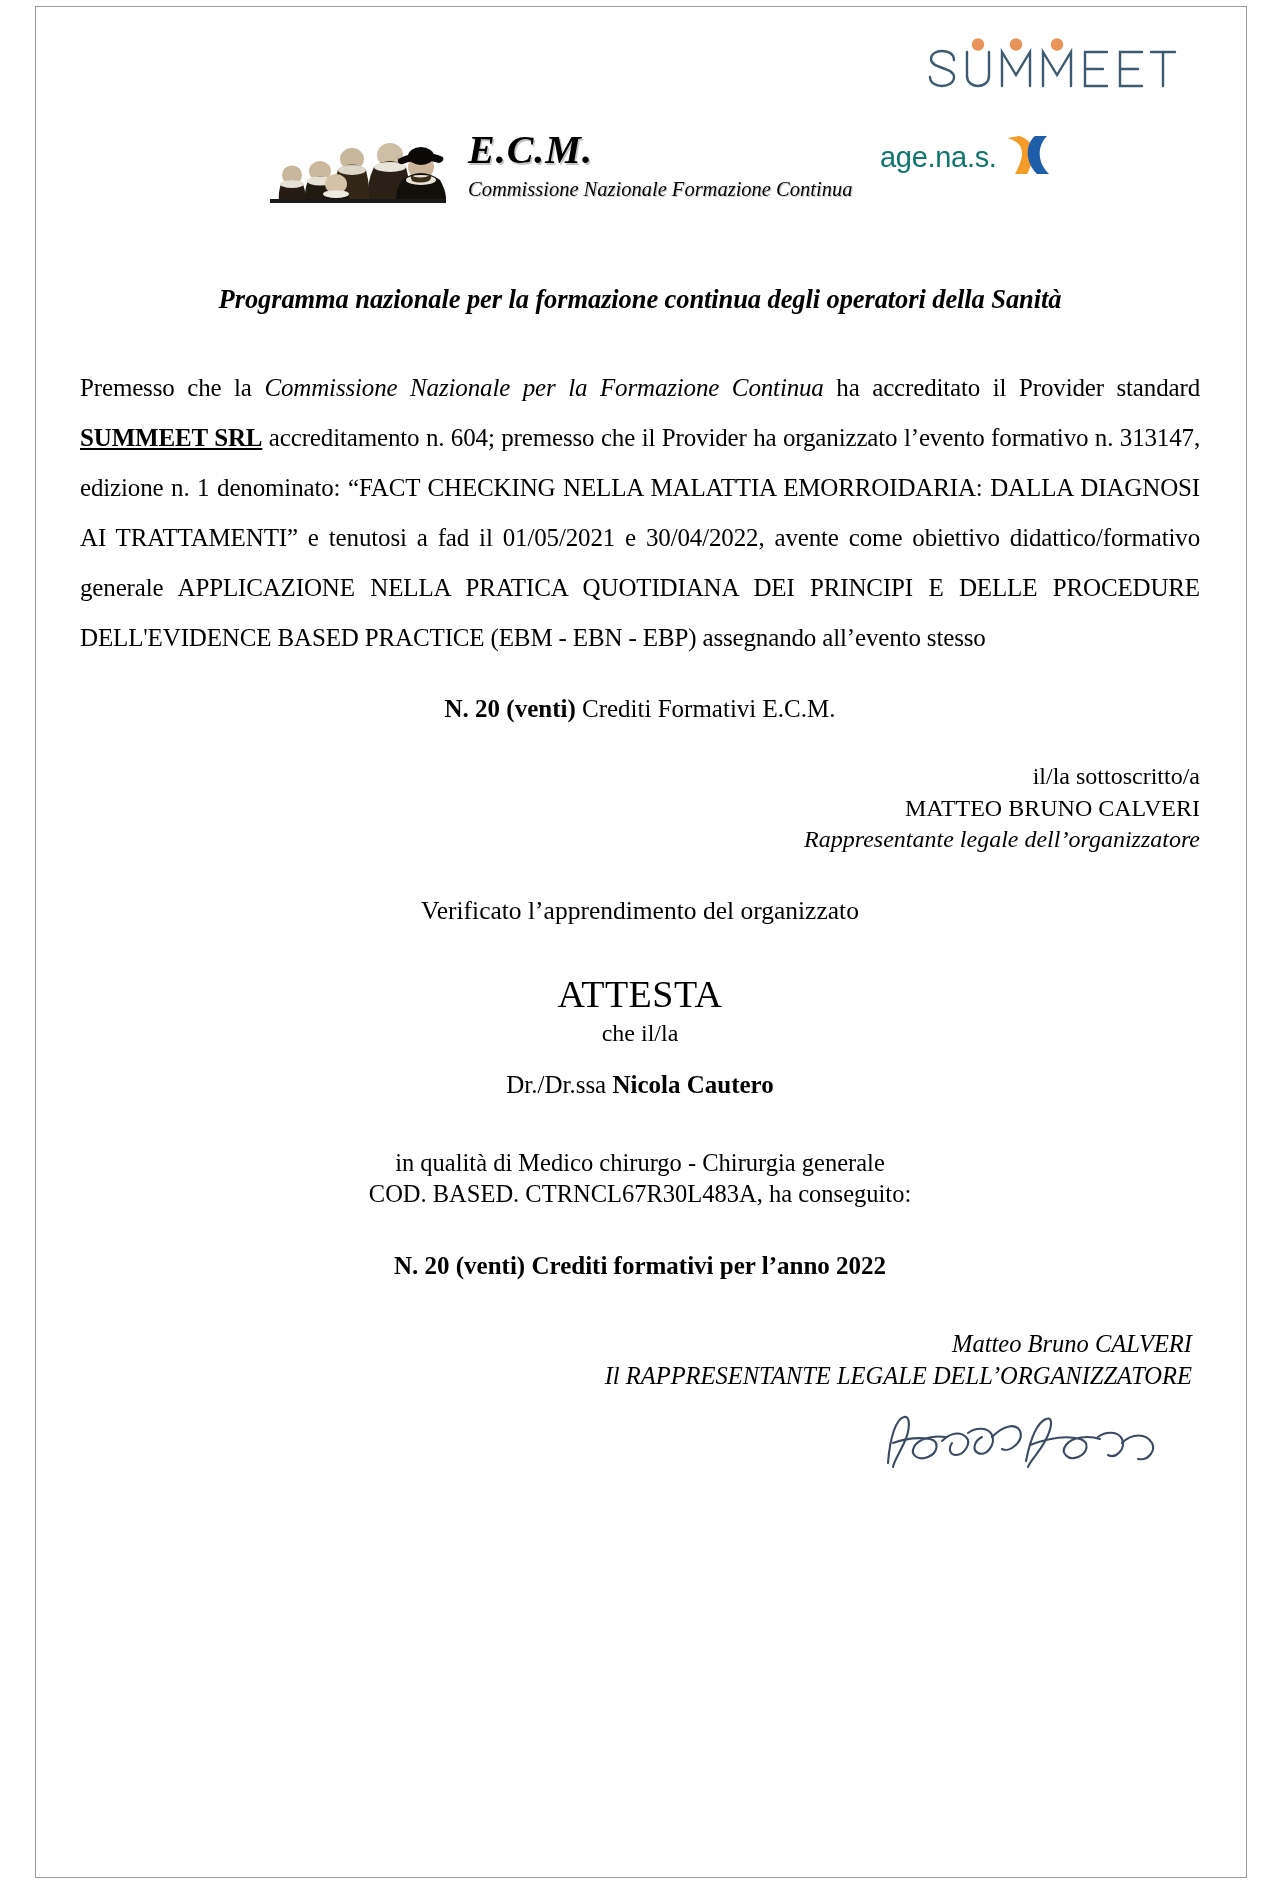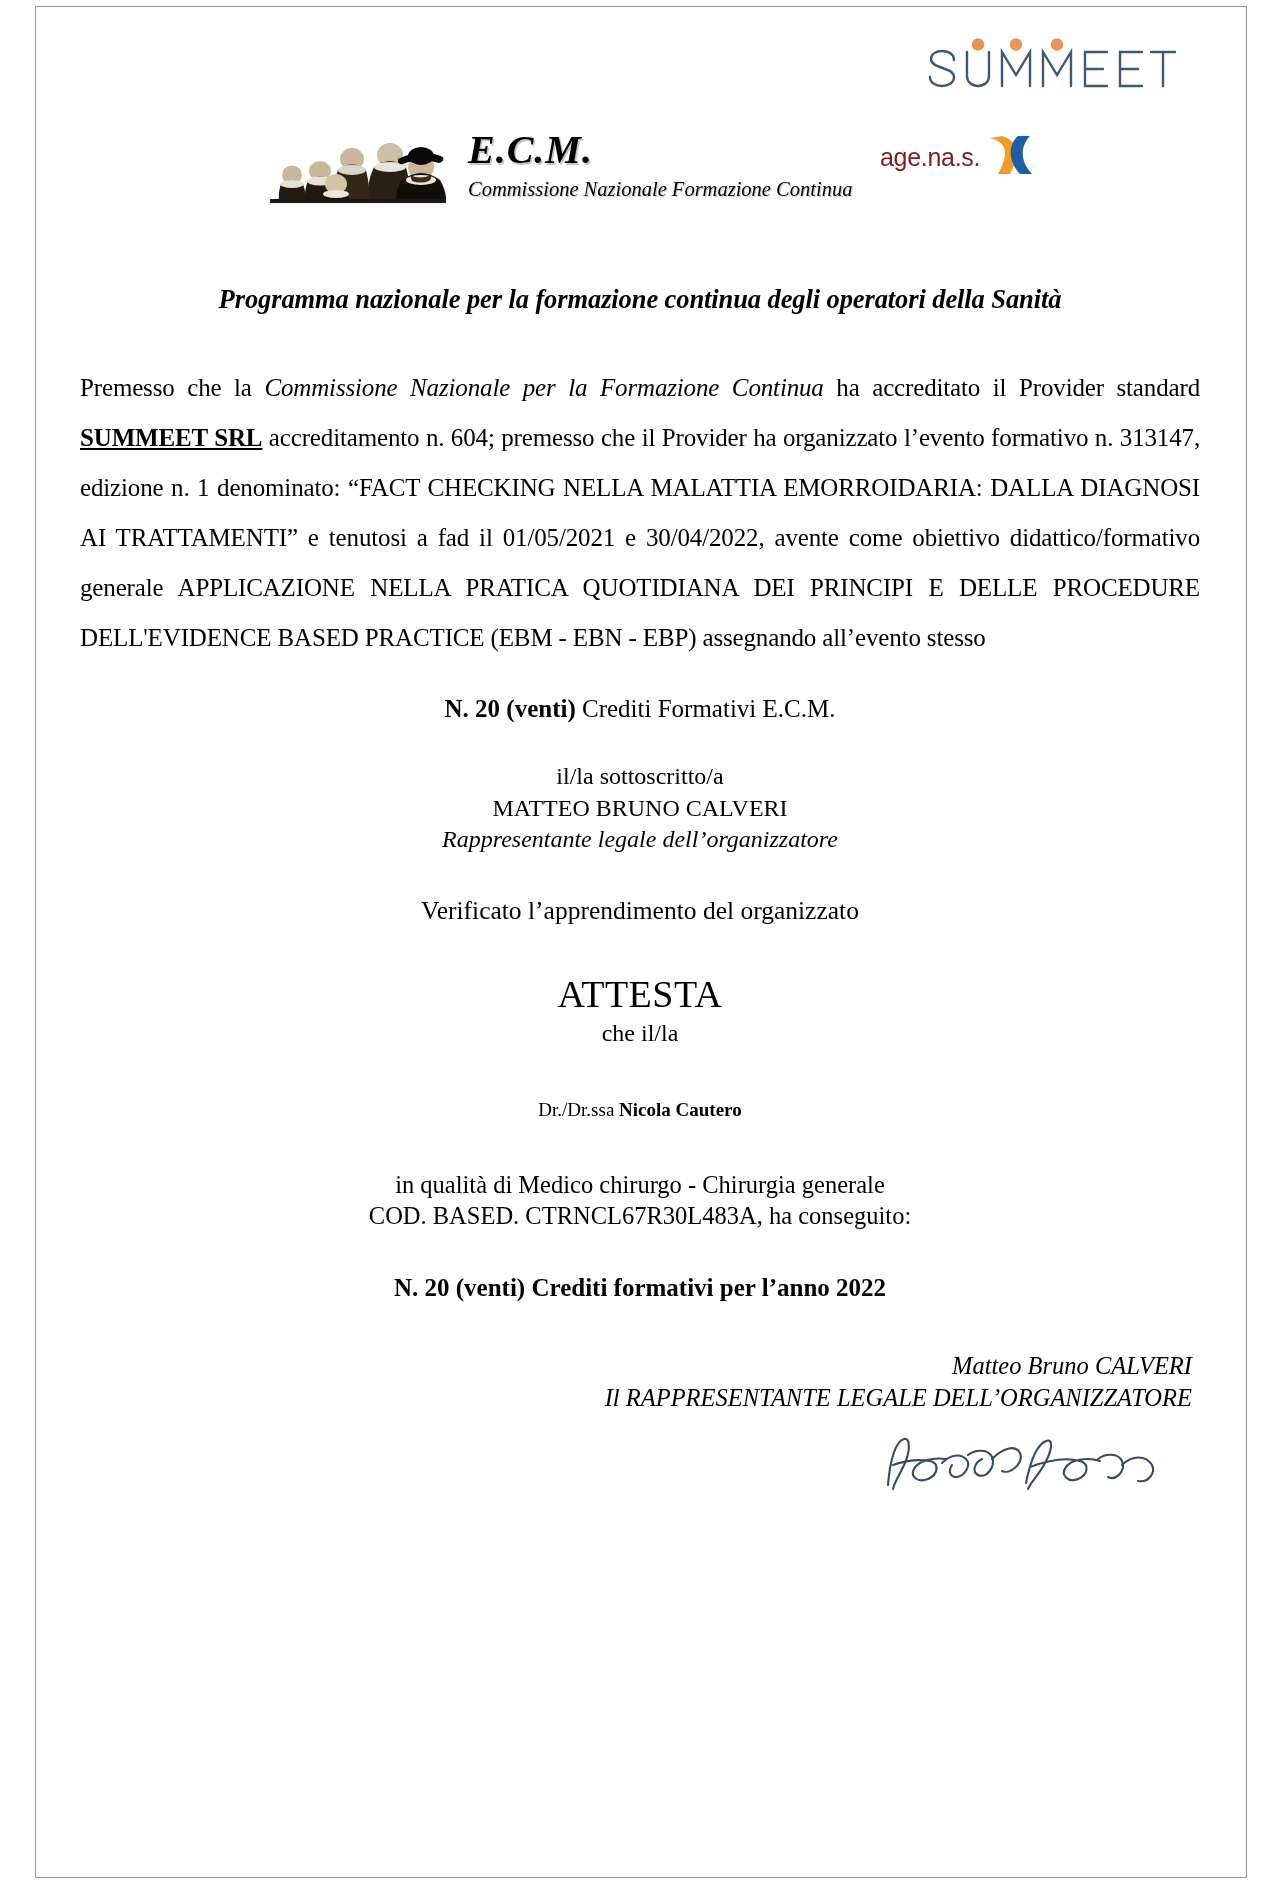--- a/index.html
+++ b/index.html
@@ -98,22 +98,22 @@
   }
   .agenas-block {
     position: absolute;
     left: 800px;
     top: 10px;
     display: flex;
     align-items: center;
   }
   .agenas-text {
     font-family: "Liberation Sans", "DejaVu Sans", sans-serif;
-    font-size: 25px;
-    color: #7f1d1d;
+    font-size: 29px;
+    color: #0f766e;
     letter-spacing: -0.3px;
   }
   .agenas-mark { margin-left: 4px; }
 
   
   .doc-title {
     text-align: center;
     font-weight: bold;
     font-style: italic;
     font-size: 26.5px;
@@ -136,21 +136,21 @@
   }
 
   .credits-line {
     text-align: center;
     font-size: 25px;
     margin: 32px 0 0 0;
   }
   .credits-line b { font-weight: bold; }
 
   .center-block {
-    text-align: center;
+    text-align: right;
     margin-top: 38px;
     font-size: 24px;
     line-height: 1.32;
   }
   .center-block .role {
     font-style: italic;
   }
 
   .verified-line {
     text-align: center;
@@ -166,22 +166,22 @@
     letter-spacing: 0.5px;
   }
   .che-illa {
     text-align: center;
     font-size: 24px;
     margin-top: 4px;
   }
 
   .doctor-line {
     text-align: center;
-    font-size: 19px;
-    margin-top: 52px;
+    font-size: 25px;
+    margin-top: 24px;
   }
   .doctor-line b { font-weight: bold; }
 
   .qualifica {
     text-align: center;
     font-size: 24.5px;
     margin-top: 48px;
     line-height: 1.28;
   }
 

